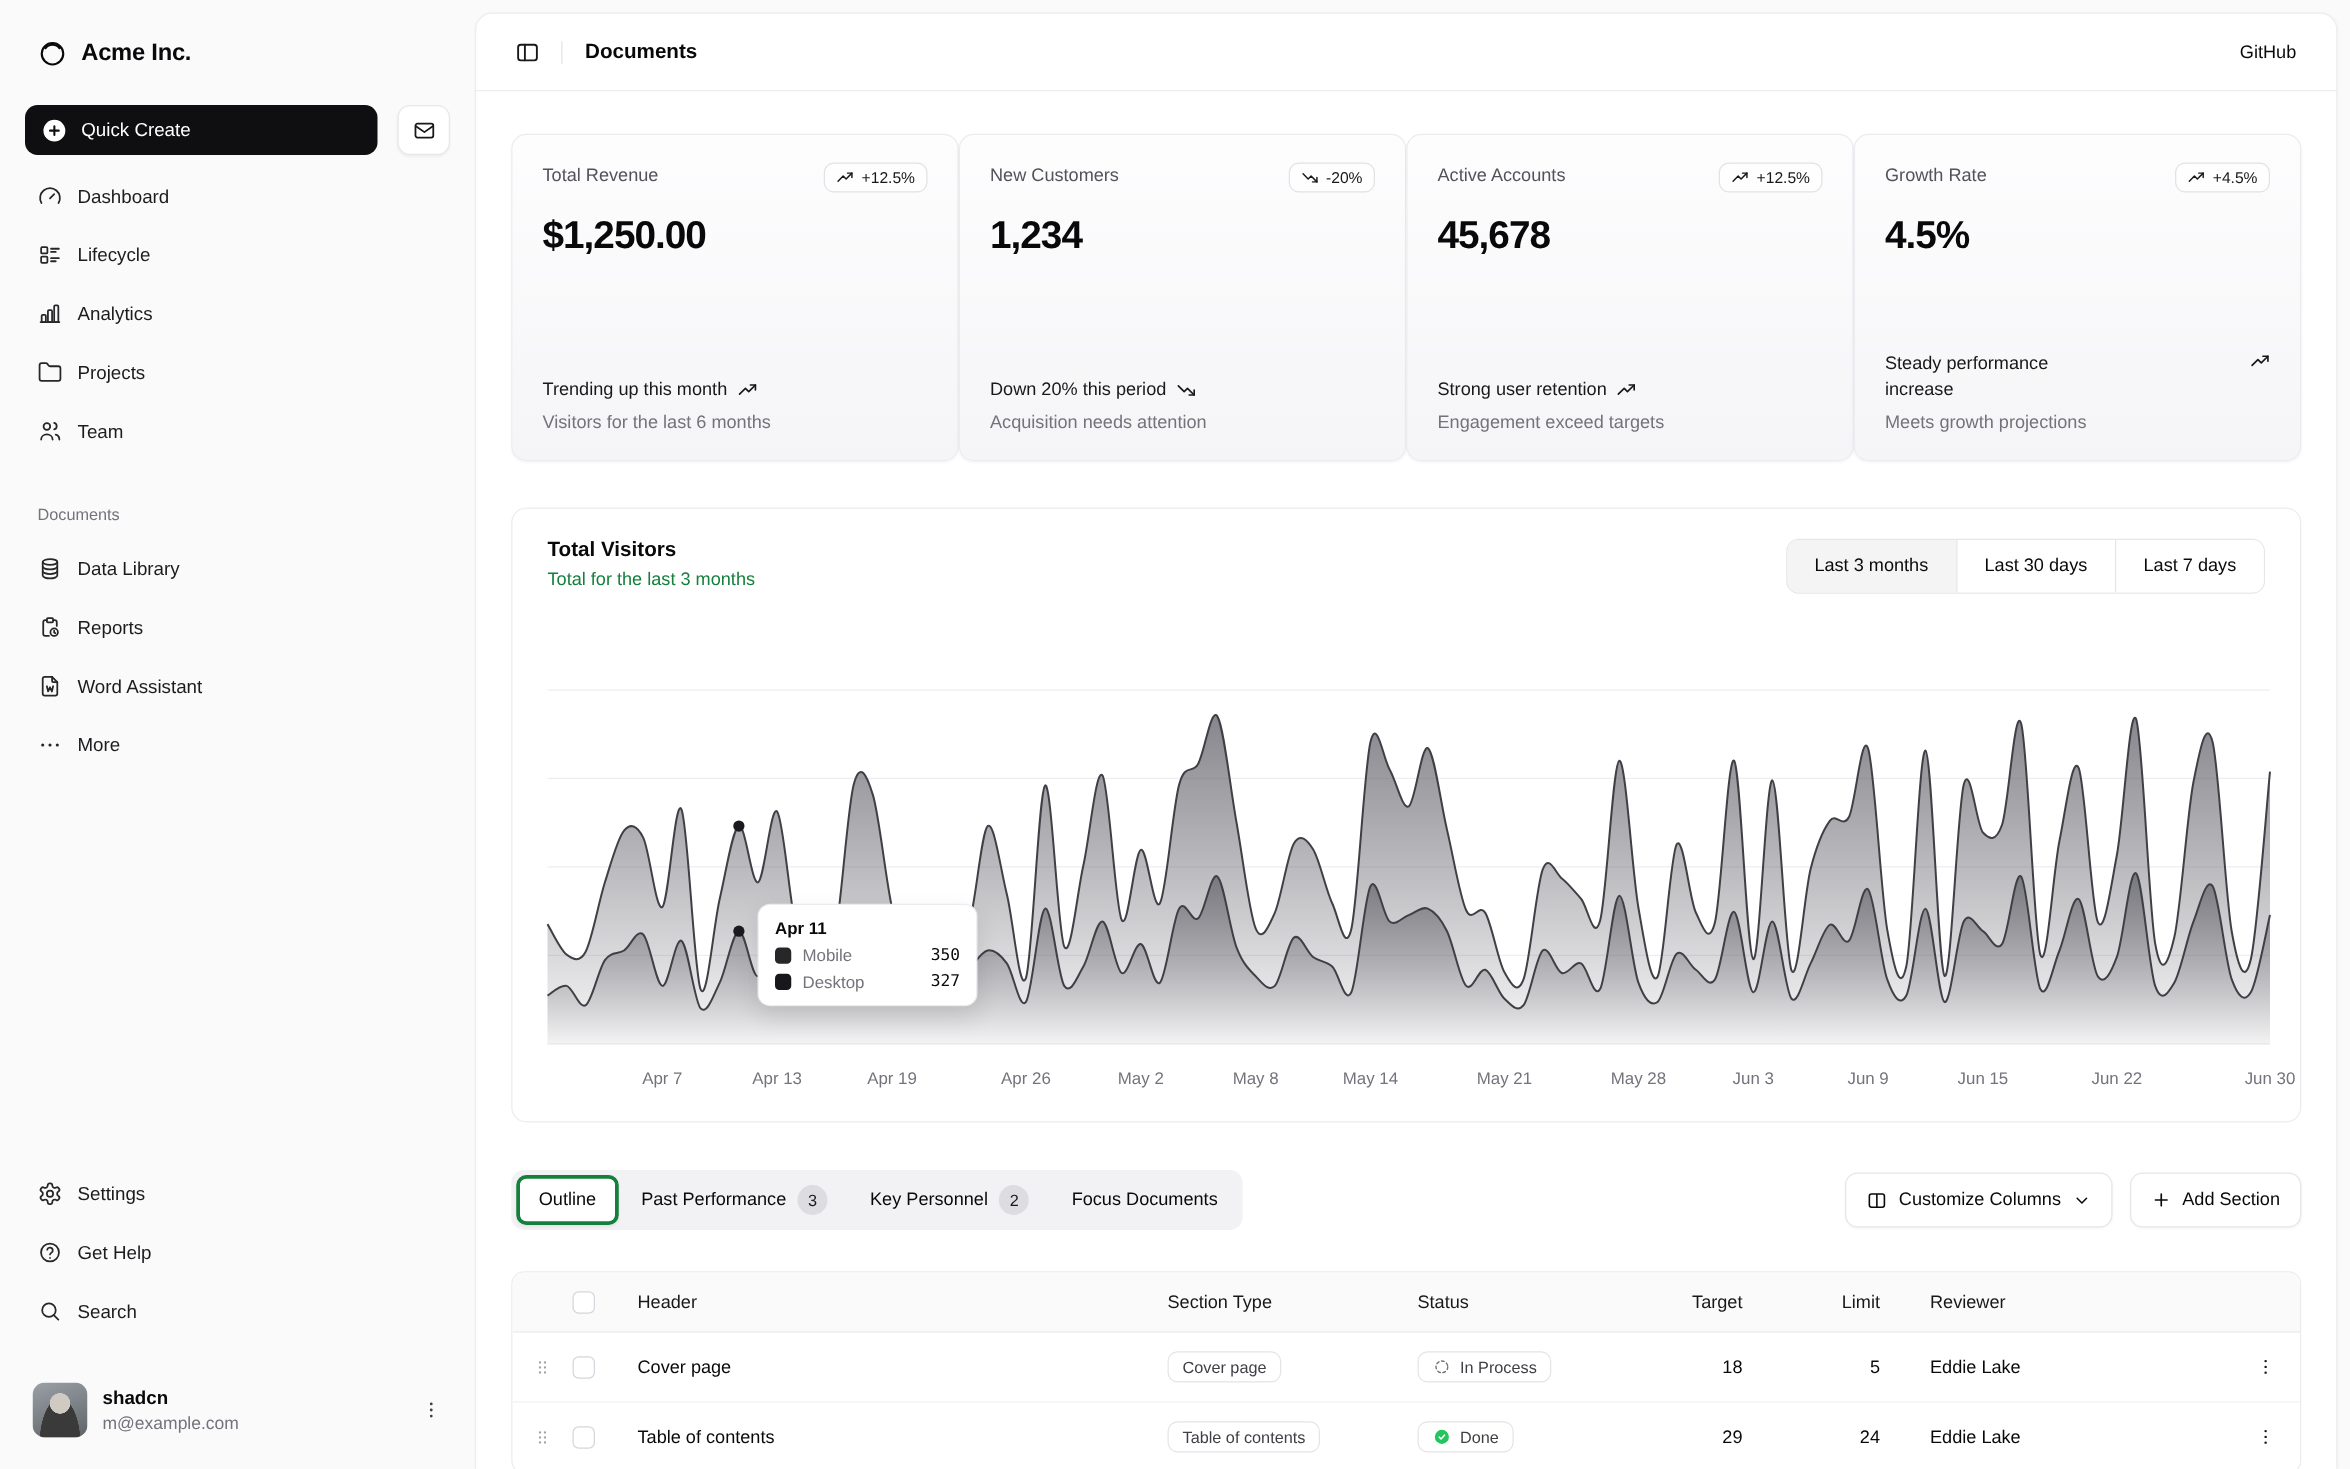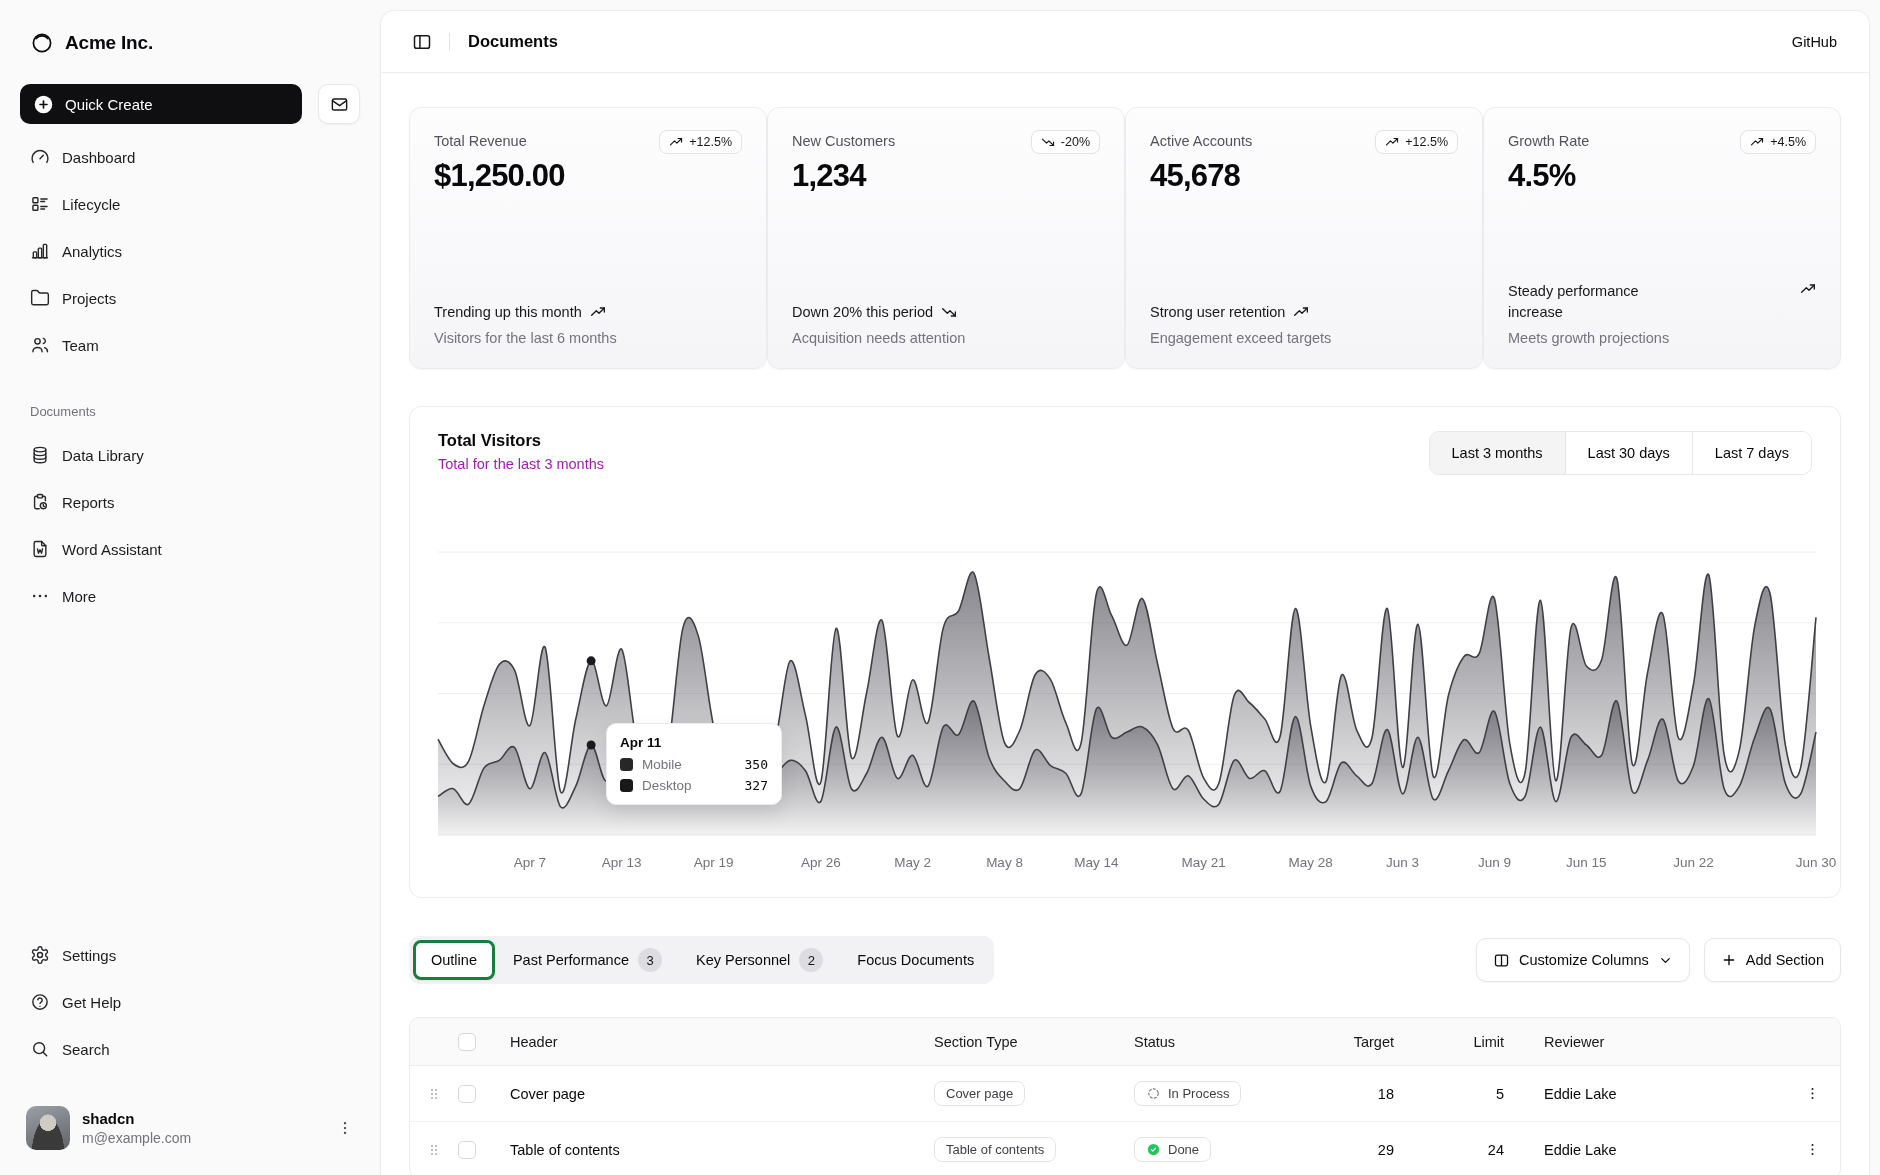--- a/index.html
+++ b/index.html
@@ -37,32 +37,32 @@
   .top-divider{width:1px;height:18px;background:#e4e4e7;margin:0 10px 0 4px}
   .page-title{font-size:16.5px;font-weight:600;color:#09090b}
   .github-link{margin-left:auto;font-size:14.5px;font-weight:500;color:#09090b;text-decoration:none;margin-right:6px;cursor:pointer}
 
   
   .cards{display:grid;grid-template-columns:repeat(4,1fr);margin:34px 28px 0}
   .card{height:262px;border:1px solid #ececf0;border-radius:12px;background:linear-gradient(to top,#f5f5f7,#fdfdfe);box-shadow:0 1px 2px rgba(0,0,0,.04);padding:22px 24px;display:flex;flex-direction:column}
   .card-head{display:flex;justify-content:space-between;align-items:flex-start}
   .card-title{font-size:14.5px;color:#52525b;padding-top:3px}
   .badge-pill{display:inline-flex;align-items:center;gap:6px;border:1px solid #e2e2e7;border-radius:8px;padding:4px 9px;font-size:12.5px;color:#18181b;background:rgba(255,255,255,.5)}
-  .card-value{margin-top:4px;font-size:31px;font-weight:700;letter-spacing:-.8px;color:#09090b}
+  .card-value{margin-top:16px;font-size:31px;font-weight:700;letter-spacing:-.8px;color:#09090b}
   .card-foot{margin-top:auto}
   .card-line1{display:flex;align-items:center;gap:8px;font-size:14.5px;font-weight:500;color:#18181b;line-height:1.4}
   .card-line1.spread{justify-content:space-between;align-items:flex-start}
   .card-line1.spread .t{max-width:180px}
   .card-line2{margin-top:8px;font-size:14.5px;color:#73737c}
 
   
   .chart-card{margin:37px 28px 0;border:1px solid #ececf0;border-radius:12px;padding:24px 28px 18px;position:relative;background:#fff}
   .chart-head{display:flex;justify-content:space-between;align-items:flex-start;height:66px}
   .chart-title{font-size:16.5px;font-weight:700;color:#09090b}
-  .chart-sub{margin-top:6px;font-size:14.5px;color:#a21caf}
+  .chart-sub{margin-top:6px;font-size:14.5px;color:#15803d}
   .toggle{display:flex;border:1px solid #e6e6ea;border-radius:10px;overflow:hidden;height:44px;background:#fff}
   .toggle button{background:#fff;border:none;border-left:1px solid #e6e6ea;padding:0 22px;font-size:14.5px;color:#09090b}
   .toggle button:first-child{border-left:none}
   .toggle button.active{background:#f4f4f5}
   .chart-wrap{position:relative;margin-top:30px;height:352px}
   .chart-wrap svg{overflow:visible}
   .grid-line{stroke:#eeeef1;stroke-width:1}
   .axis-line{stroke:#e4e4e7;stroke-width:1}
   .tick-label{fill:#73737c;font-size:13.5px;text-anchor:middle;font-family:"Liberation Sans",sans-serif}
   .tooltip{position:absolute;left:168px;top:196px;width:176px;background:#fff;border:1px solid #ececf0;border-radius:10px;box-shadow:0 8px 20px rgba(0,0,0,.1);padding:11px 13px;z-index:2}

